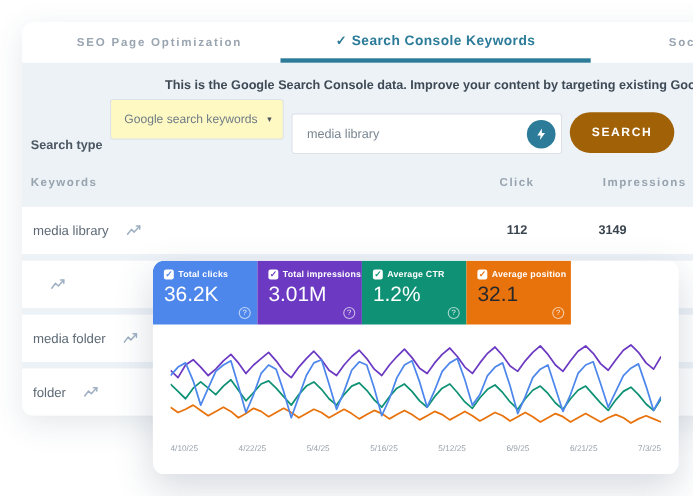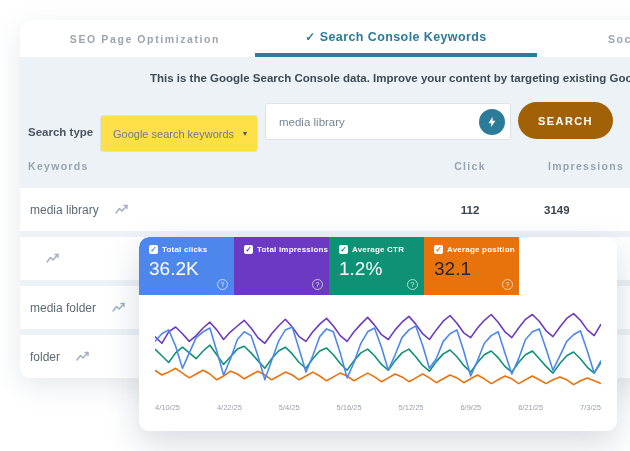--- a/index.html
+++ b/index.html
@@ -24,21 +24,21 @@
     font-size:12.5px;letter-spacing:.4px;
   }
   .tab-active .chk{margin-right:4px;font-size:12px;}
   .tab-soci{left:588px;width:110px;justify-content:flex-start;}
   .info-text{
     position:absolute;left:130px;top:52px;font-size:11.5px;font-weight:bold;color:#3e4a55;white-space:nowrap;
   }
   
   .search-label{position:absolute;left:8px;top:106px;font-size:11.5px;font-weight:bold;color:#4a5661;}
   .dropdown{
-    position:absolute;left:80px;top:95px;width:158px;height:37px;background:#fde047;
+    position:absolute;left:80px;top:70px;width:158px;height:37px;background:#fef9c3;
     border:1px solid #dde2e8;border-radius:3px;box-sizing:border-box;
     display:flex;align-items:center;justify-content:space-between;padding:0 10px 0 12px;
     font-size:11px;color:#6f7b86;cursor:pointer;
   }
   .caret{font-size:8px;color:#4a5560;}
   .searchbox{
     position:absolute;left:245px;top:83px;width:246px;height:37px;background:#fff;
     border:1px solid #dde2e8;border-radius:3px;box-sizing:border-box;
     display:flex;align-items:center;
   }
@@ -188,20 +188,21 @@
           <span class="lbl">Total clicks</span>
         </div>
         <div class="val" style="color: rgb(255, 255, 255);">36.2K</div>
         <span class="help">?</span>
       </div>
       <div class="stat" style="background: rgb(108, 58, 194);">
         <div class="top">
           <span class="cb" style="color: rgb(108, 58, 194);">✓</span>
           <span class="lbl">Total impressions</span>
         </div>
+        <div class="val" style="color: rgb(255, 255, 255);">3.01M</div>
         <span class="help">?</span>
       </div>
       <div class="stat" style="background: rgb(15, 145, 117);">
         <div class="top">
           <span class="cb" style="color: rgb(15, 145, 117);">✓</span>
           <span class="lbl">Average CTR</span>
         </div>
         <div class="val" style="color: rgb(255, 255, 255);">1.2%</div>
         <span class="help">?</span>
       </div>

